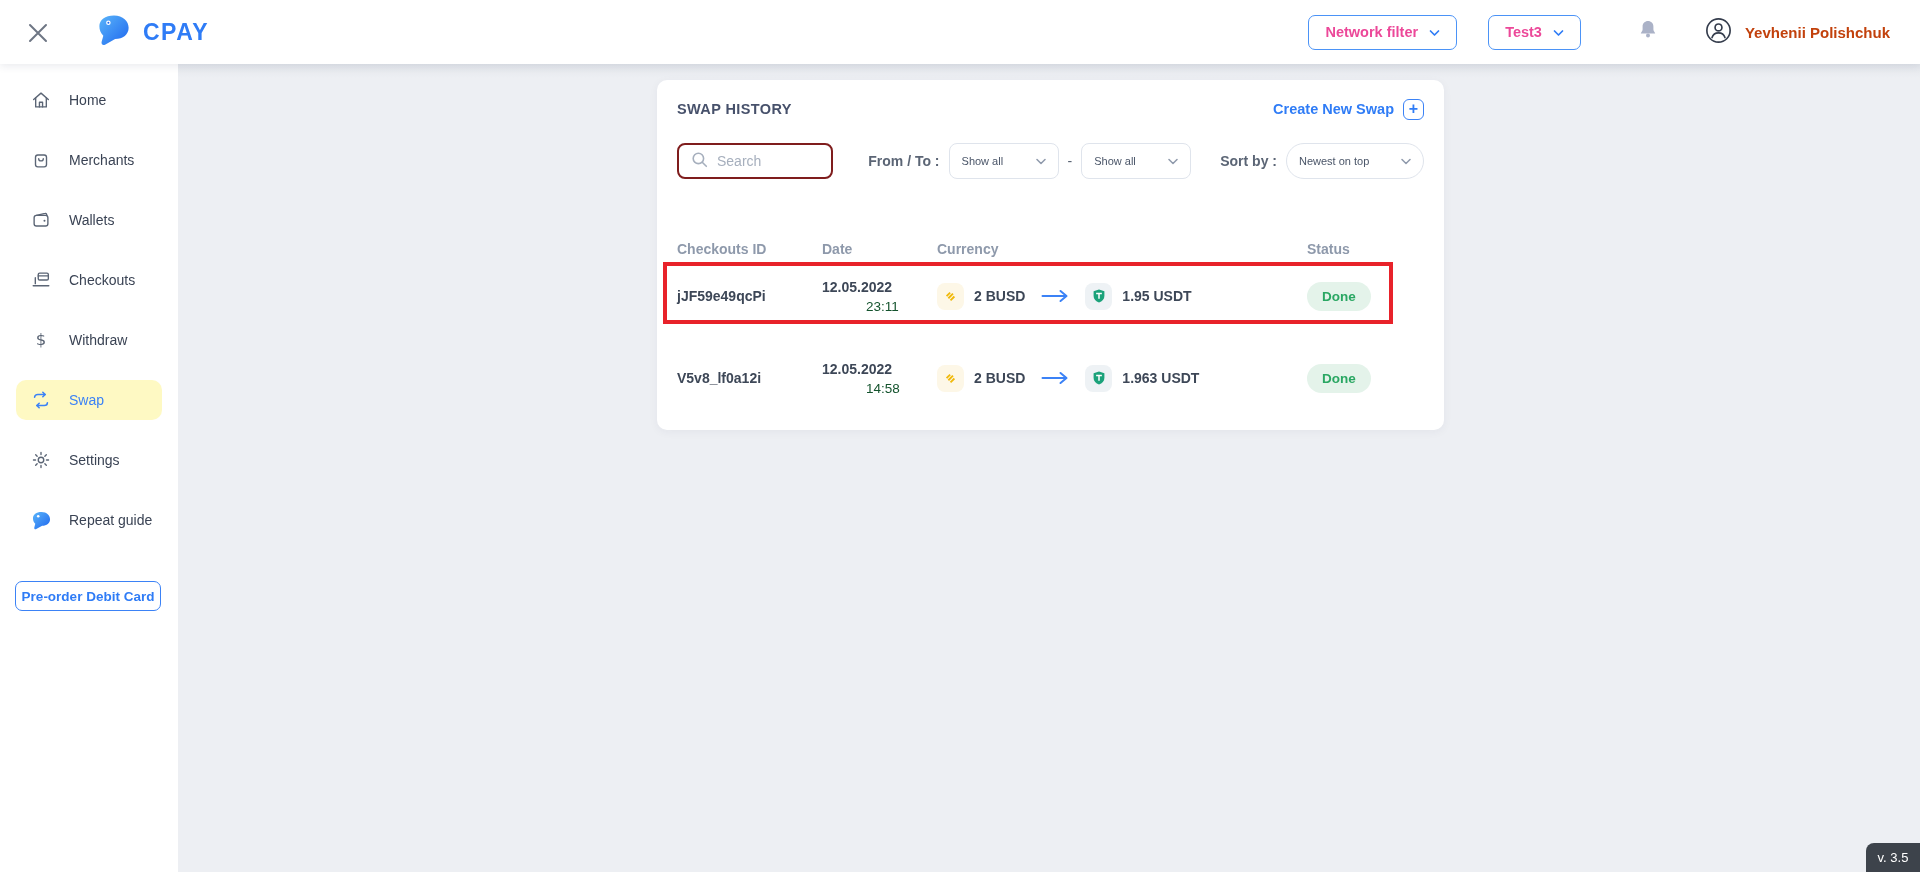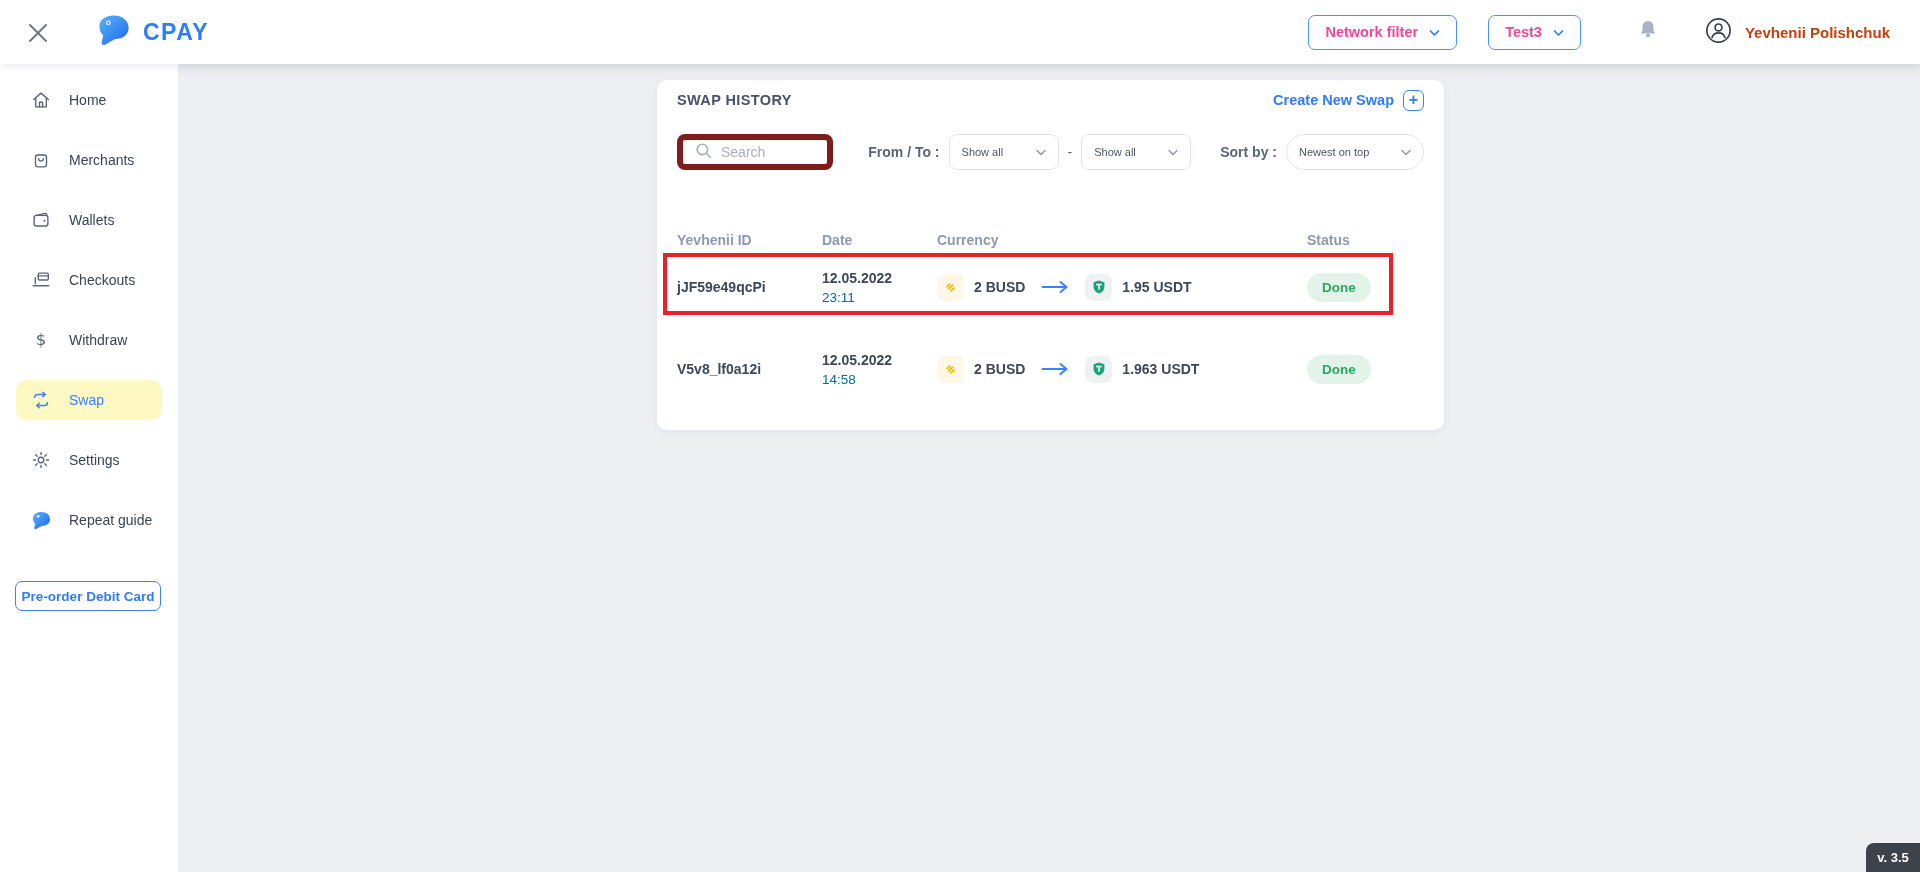--- a/index.html
+++ b/index.html
@@ -54,34 +54,34 @@
     border: 1.5px solid #3b82f6; border-radius: 7px; background: #fff;
     color: #2f7cf6; font-size: 13.5px; font-weight: bold; font-family: inherit; cursor: pointer;
   }
 
   
   .main-bg { position: absolute; top: 64px; left: 178px; right: 0; bottom: 0; background: linear-gradient(#e3e6eb, #edeff3 14px); }
   .card {
     position: absolute; left: 657px; top: 80px; width: 787px; height: 350px;
     background: #fff; border-radius: 10px; z-index: 12;
     box-shadow: 0 2px 10px rgba(30,40,70,0.05);
-    padding: 12px 20px 0;
+    padding: 21px 20px 0;
   }
   .card-head { display: flex; align-items: center; justify-content: space-between; height: 16px; }
   .card-title { font-size: 14.5px; font-weight: bold; color: #47516b; letter-spacing: 0.4px; }
   .create-swap { display: flex; align-items: center; gap: 9px; cursor: pointer; background: none; border: none; padding: 0; font-family: inherit; }
   .create-swap-label { font-size: 14.5px; font-weight: bold; color: #2f7cf6; }
   .plus-box {
     width: 21px; height: 21px; border: 1.6px solid #3b82f6; border-radius: 6px;
     color: #2f7cf6; font-size: 16px; line-height: 17px; text-align: center; font-weight: bold;
   }
 
   .filter-row { margin-top: 26px; display: flex; align-items: center; height: 36px; }
   .search-box {
-    width: 156px; height: 36px; border: 6px solid #7f1d1d; border-radius: 8px;
+    width: 156px; height: 36px; border: 2px solid #7f1d1d; border-radius: 8px;
     display: flex; align-items: center; gap: 9px; padding: 0 12px; background: #fff;
   }
   .search-box input { border: none; outline: none; width: 100%; font-size: 14px; color: #3d4757; font-family: inherit; background: transparent; }
   .search-box input::placeholder { color: #a6afbd; }
   .filters-right { margin-left: auto; display: flex; align-items: center; gap: 9px; }
   .filter-label { font-size: 14px; font-weight: bold; color: #5b6575; white-space: nowrap; }
   .select {
     height: 36px; border: 1px solid #dfe4ec; border-radius: 8px; background: #fff;
     display: flex; align-items: center; justify-content: space-between;
     padding: 0 12px; font-size: 11px; color: #4a5568; cursor: pointer; font-family: inherit;
@@ -92,39 +92,39 @@
   .sort-label { margin-left: 20px; text-align: right; }
 
   .table { margin-top: 62px; position: relative; }
   .thead, .trow { display: grid; grid-template-columns: 145px 115px 370px 1fr; align-items: center; }
   .thead { font-size: 14px; font-weight: bold; color: #8e99ab; }
   .trow { height: 60px; }
   .trow.first { margin-top: 9px; }
   .trow.second { margin-top: 22px; }
   .cell-id { font-size: 14px; font-weight: bold; color: #3d4757; }
   .cell-date .d { font-size: 14px; font-weight: bold; color: #3d4757; }
-  .cell-date .t { font-size: 13.5px; color: #0369a1; margin-top: 4px; }
+  .cell-date .t { font-size: 13.5px; color: #14532d; margin-top: 4px; margin-left: 44px; }
   .cell-currency { display: flex; align-items: center; gap: 10px; font-size: 14px; font-weight: bold; color: #3d4757; }
   .chip { width: 27px; height: 27px; border-radius: 8px; display: flex; align-items: center; justify-content: center; }
   .chip-busd { background: #fdf7e7; }
   .chip-usdt { background: #eef2f5; }
   .arrow-gap { margin: 0 5px; display: flex; align-items: center; }
   .badge-done {
     justify-self: start; padding: 7px 15px; border-radius: 16px;
     background: #e4f3ea; color: #2aa763; font-size: 13.5px; font-weight: bold;
   }
 
   .annotation-rect {
     position: absolute; left: -14px; top: 21px; width: 730px; height: 62px;
     border: 4px solid #e8222a; z-index: 30; pointer-events: none;
   }
 
   .version-badge {
     position: absolute; right: 0; bottom: 0; width: 54px; height: 29px; z-index: 40;
-    background: #3d434b; color: #fff; font-size: 13px; font-weight: bold;
+    background: #3d434b; color: #fff; font-size: 13px; font-weight: normal;
     border-top-left-radius: 8px; display: flex; align-items: center; justify-content: center;
   }
 </style>
 </head>
 <body>
 
 <header class="topbar">
   <button class="close-btn">
     <span>
       <svg width="24" height="24" viewBox="0 0 24 24">
@@ -328,21 +328,21 @@
           <svg width="10" height="7" viewBox="0 0 10 7">
               <polyline points="1,1.5 5,5.5 9,1.5" fill="none" stroke="#8e99ab" stroke-width="1.5" stroke-linecap="round" stroke-linejoin="round"></polyline>
             </svg>
         </span>
       </div>
     </div>
   </div>
 
   <div class="table">
     <div class="thead">
-      <span>Yevhenii ID</span>
+      <span>Checkouts ID</span>
       <span>Date</span>
       <span>Currency</span>
       <span>Status</span>
     </div>
 
     <div class="trow first">
       <span class="cell-id">jJF59e49qcPi</span>
       <span class="cell-date">
         <div class="d">12.05.2022</div>
         <div class="t">23:11</div>

